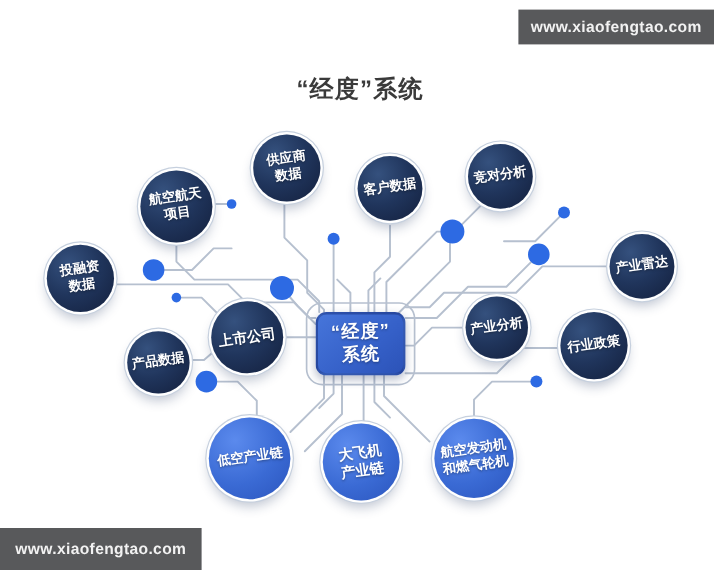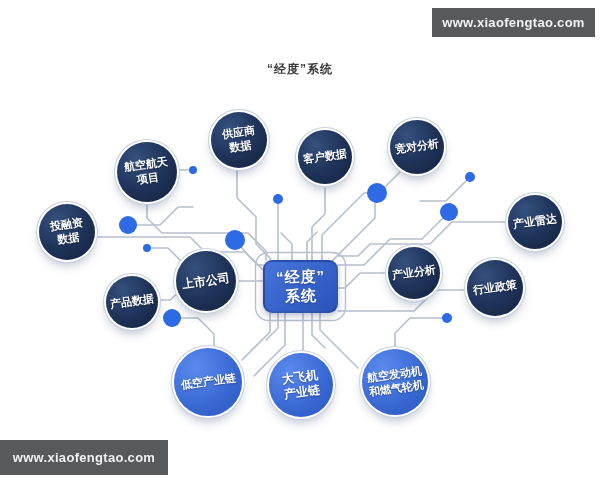--- a/index.html
+++ b/index.html
@@ -9,21 +9,21 @@
   }
   .watermark{
     position:absolute;background:#58595b;color:#f2f2f2;
     display:flex;align-items:center;justify-content:center;
     font-size:13px;letter-spacing:.3px;font-weight:bold;
   }
   #wm-top{left:432px;top:8px;width:163px;height:29px;}
   #wm-bottom{left:0;top:440px;width:168px;height:35px;}
   .title{
     position:absolute;top:61px;left:0;width:100%;text-align:center;
-    font-size:12px;font-weight:bold;color:#3a3a3a;letter-spacing:1px;
+    font-size:20px;font-weight:bold;color:#3a3a3a;letter-spacing:1px;
   }
   #traces{position:absolute;left:0;top:0;}
   .node{
     position:absolute;border-radius:50%;
     display:flex;align-items:center;justify-content:center;text-align:center;
     color:#fff;font-weight:bold;
     transform:translate(-50%,-50%);
     box-shadow:0 0 0 2px #ffffff,0 0 0 3px #c6d0de,0 6px 10px rgba(30,50,95,.28);
   }
   .node.dark{background:radial-gradient(circle at 32% 28%, #35517e 0%, #20355c 48%, #131f3c 100%);}

